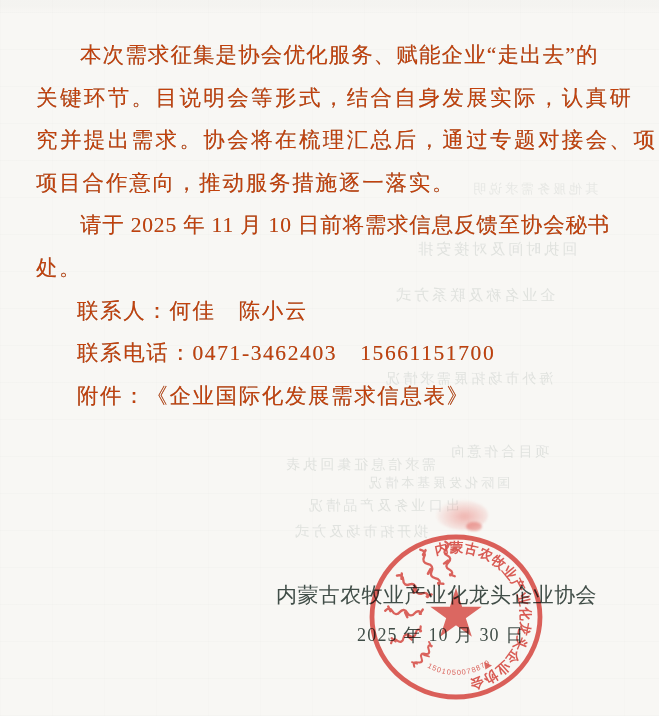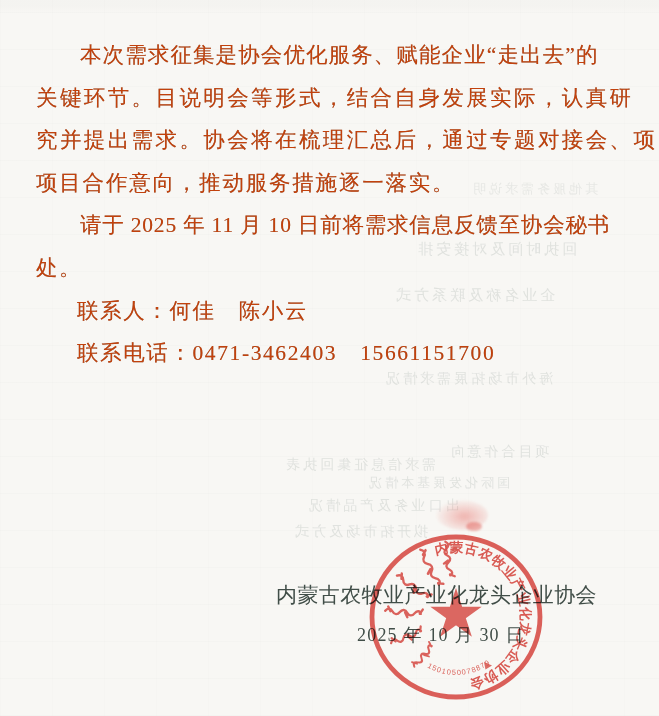--- a/index.html
+++ b/index.html
@@ -87,20 +87,21 @@
 
   <div class="content">
     <div class="ln">本次需求征集是协会优化服务、赋能企业“走出去”的</div>
     <div class="ln">关键环节。目说明会等形式，结合自身发展实际，认真研</div>
     <div class="ln">究并提出需求。协会将在梳理汇总后，通过专题对接会、项</div>
     <div class="ln">项目合作意向，推动服务措施逐一落实。</div>
     <div class="ln">请于 2025 年 11 月 10 日前将需求信息反馈至协会秘书</div>
     <div class="ln">处。</div>
     <div class="ln">联系人：何佳　陈小云</div>
     <div class="ln">联系电话：0471-3462403　15661151700</div>
+    <div class="ln">附件：《企业国际化发展需求信息表》</div>
   </div>
 
   <div class="signature">内蒙古农牧业产业化龙头企业协会</div>
   <div class="sig-date">2025 年 10 月 30 日</div>
 
   <div class="ink-smudge"></div>
   <div class="ink-dot"></div>
 
   <svg class="seal" viewBox="0 0 200 200">
     <g stroke="#dc4a43" fill="none" stroke-linecap="round">

